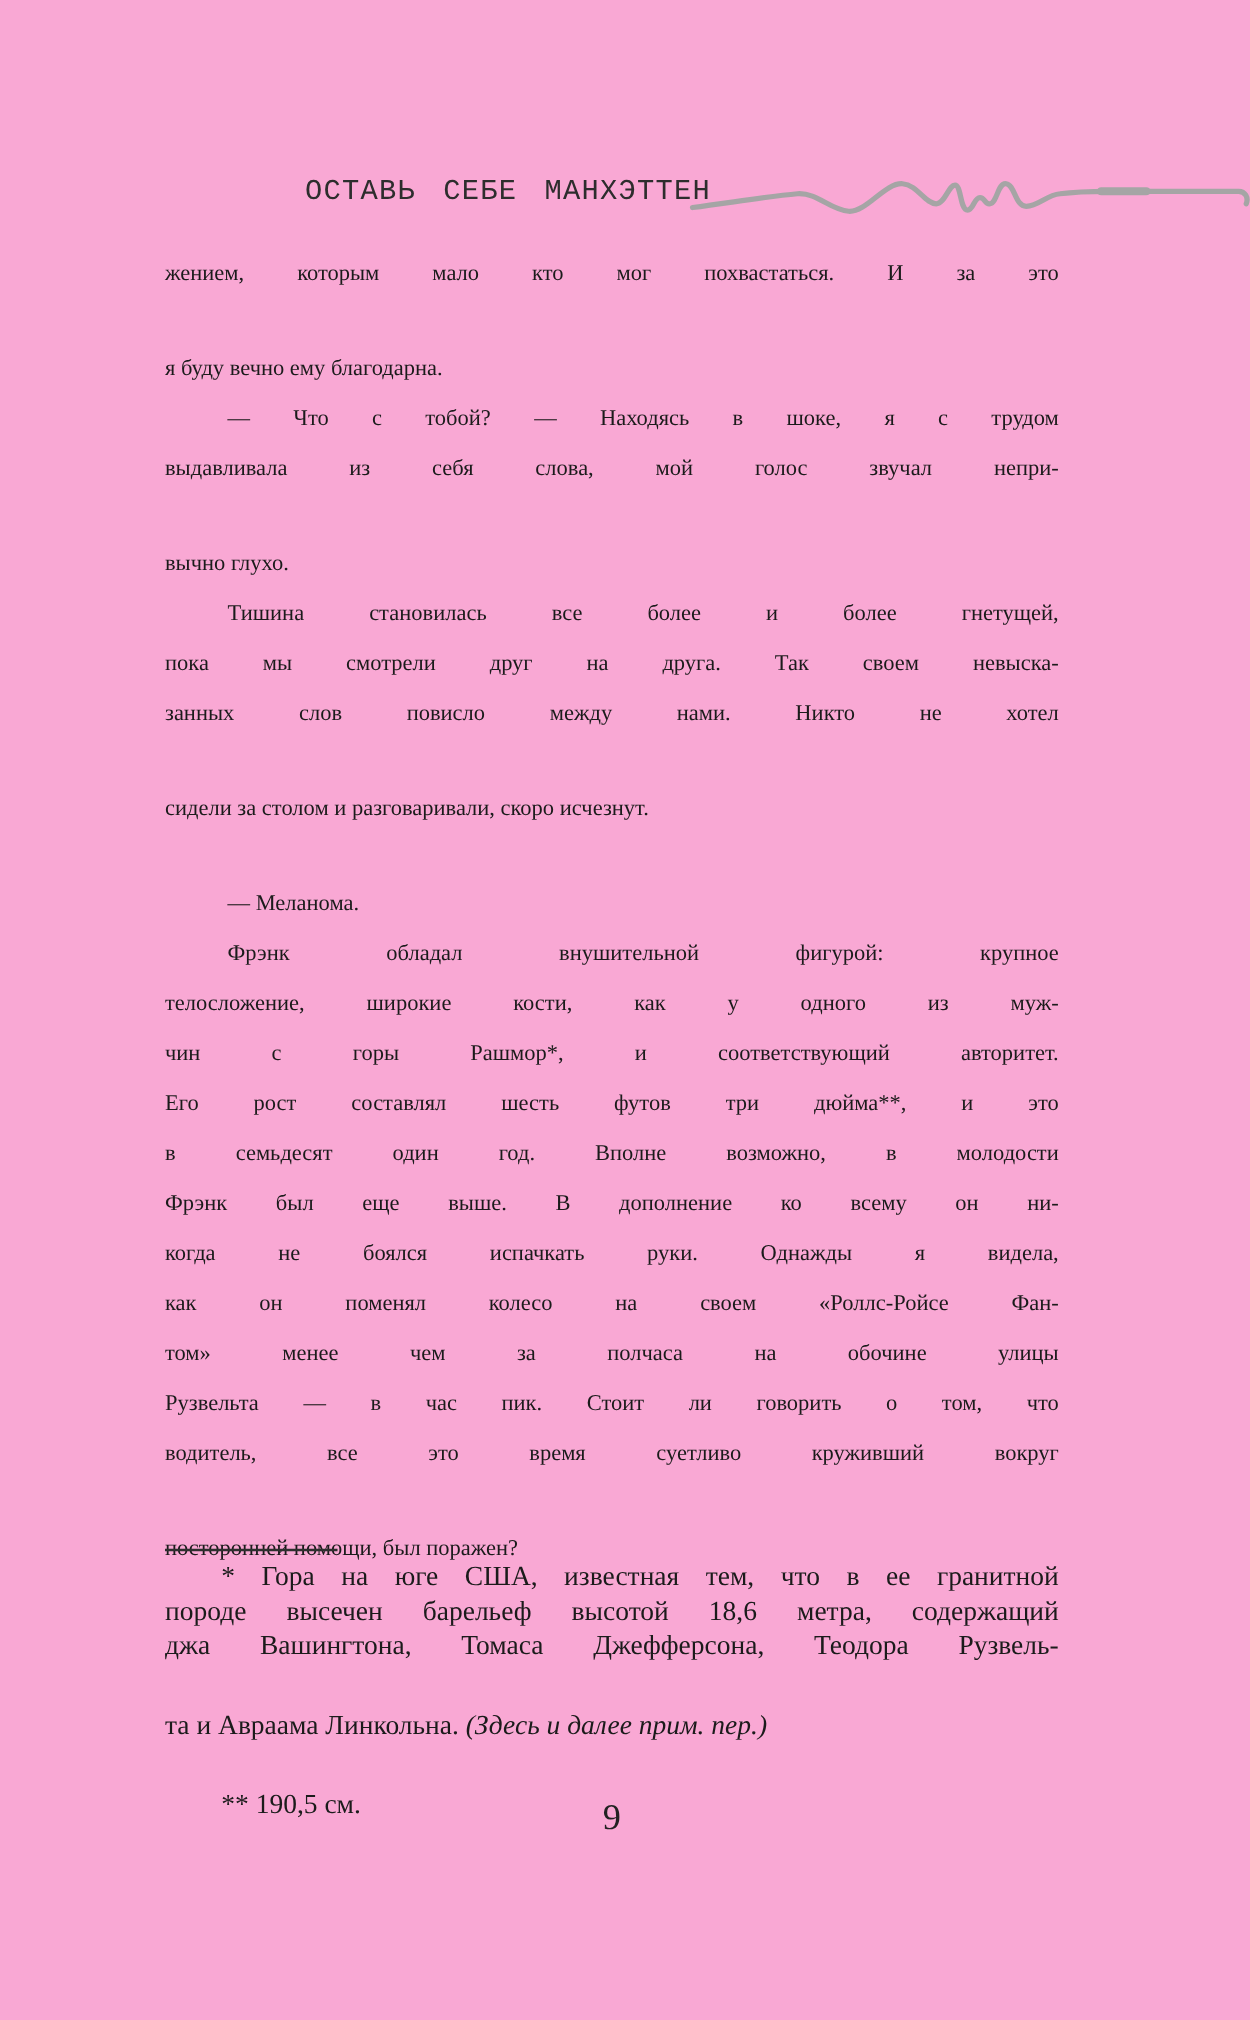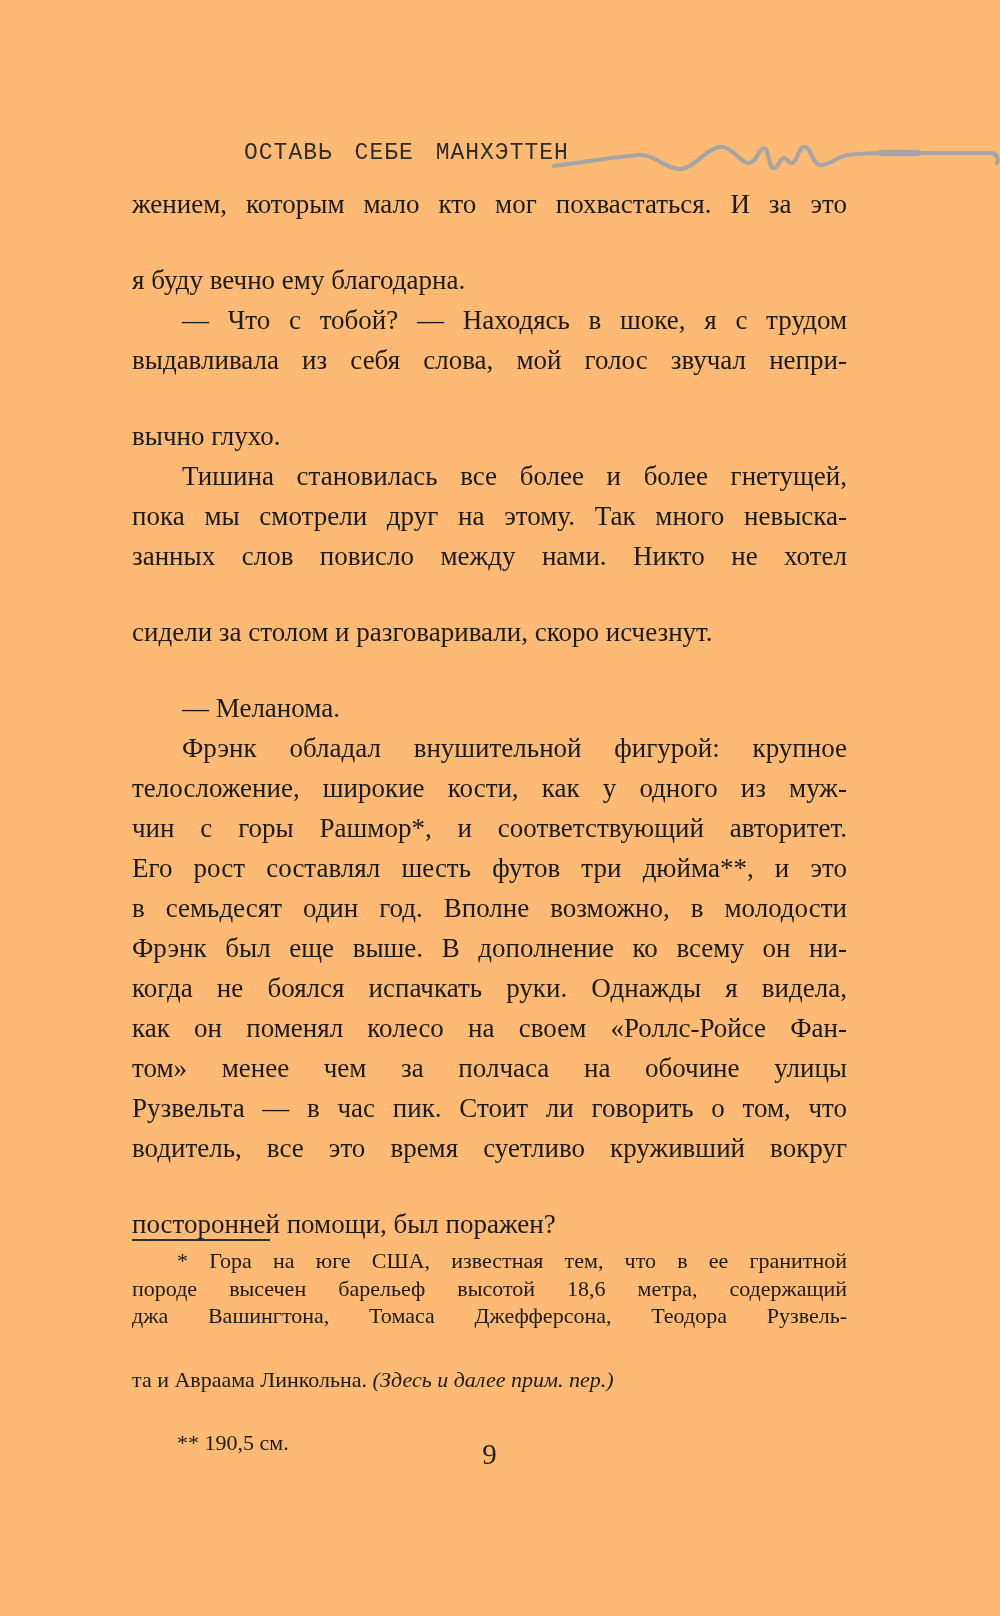--- a/index.html
+++ b/index.html
@@ -1,35 +1,35 @@
 <!DOCTYPE html>
 <html lang="ru"><head>
 <meta charset="utf-8">
 <style>
   html,body { margin:0; padding:0; background:#e8e8e8; }
   .page {
     position:relative;
     width:1000px; height:1616px;
     margin:0 auto;
-    background:#fdba74;
+    background:#f9a8d4;
     font-family:"Liberation Serif", serif;
     color:#1b1b1b;
     overflow:hidden;
   }
   .running-title {
     position:absolute; left:244px; top:141px;
     font-family:"Liberation Mono", monospace;
     font-size:23px; line-height:24px;
     letter-spacing:1px; word-spacing:7px;
     color:#2d2d2d; white-space:nowrap;
   }
   .squiggle { position:absolute; left:540px; top:130px; }
   .body-text {
-    position:absolute; left:132px; top:184px; width:715px;
-    font-size:27px; line-height:40px;
+    position:absolute; left:132px; top:198px; width:715px;
+    font-size:18px; line-height:40px;
   }
   .line { text-align:justify; text-align-last:justify; }
   .line.last { text-align-last:left;margin-top:36px; }
   .body-text .line.indent { text-indent:50px; }
   .footnote-rule {
     position:absolute; left:132px; top:1239px;
     width:138px; height:2px; background:#2f2f2f;
   }
   .footnotes {
     position:absolute; left:132px; top:1247px; width:715px;
@@ -54,21 +54,21 @@
     <path d="M341,23 L377,23" fill="none" stroke-width="6.5" stroke-linecap="round" stroke="#a5a5a5"></path>
   </svg>
 
   <main class="body-text">
       <div class="line">жением, которым мало кто мог похвастаться. И за это</div>
       <div class="line last">я буду вечно ему благодарна.</div>
       <div class="line indent">— Что с тобой? — Находясь в шоке, я с трудом</div>
       <div class="line">выдавливала из себя слова, мой голос звучал непри-</div>
       <div class="line last">вычно глухо.</div>
       <div class="line indent">Тишина становилась все более и более гнетущей,</div>
-      <div class="line">пока мы смотрели друг на этому. Так много невыска-</div>
+      <div class="line">пока мы смотрели друг на друга. Так своем невыска-</div>
       <div class="line">занных слов повисло между нами. Никто не хотел</div>
       <div class="line last">сидели за столом и разговаривали, скоро исчезнут.</div>
       <div class="line indent last">— Меланома.</div>
       <div class="line indent">Фрэнк обладал внушительной фигурой: крупное</div>
       <div class="line">телосложение, широкие кости, как у одного из муж-</div>
       <div class="line">чин с горы Рашмор*, и соответствующий авторитет.</div>
       <div class="line">Его рост составлял шесть футов три дюйма**, и это</div>
       <div class="line">в семьдесят один год. Вполне возможно, в молодости</div>
       <div class="line">Фрэнк был еще выше. В дополнение ко всему он ни-</div>
       <div class="line">когда не боялся испачкать руки. Однажды я видела,</div>

